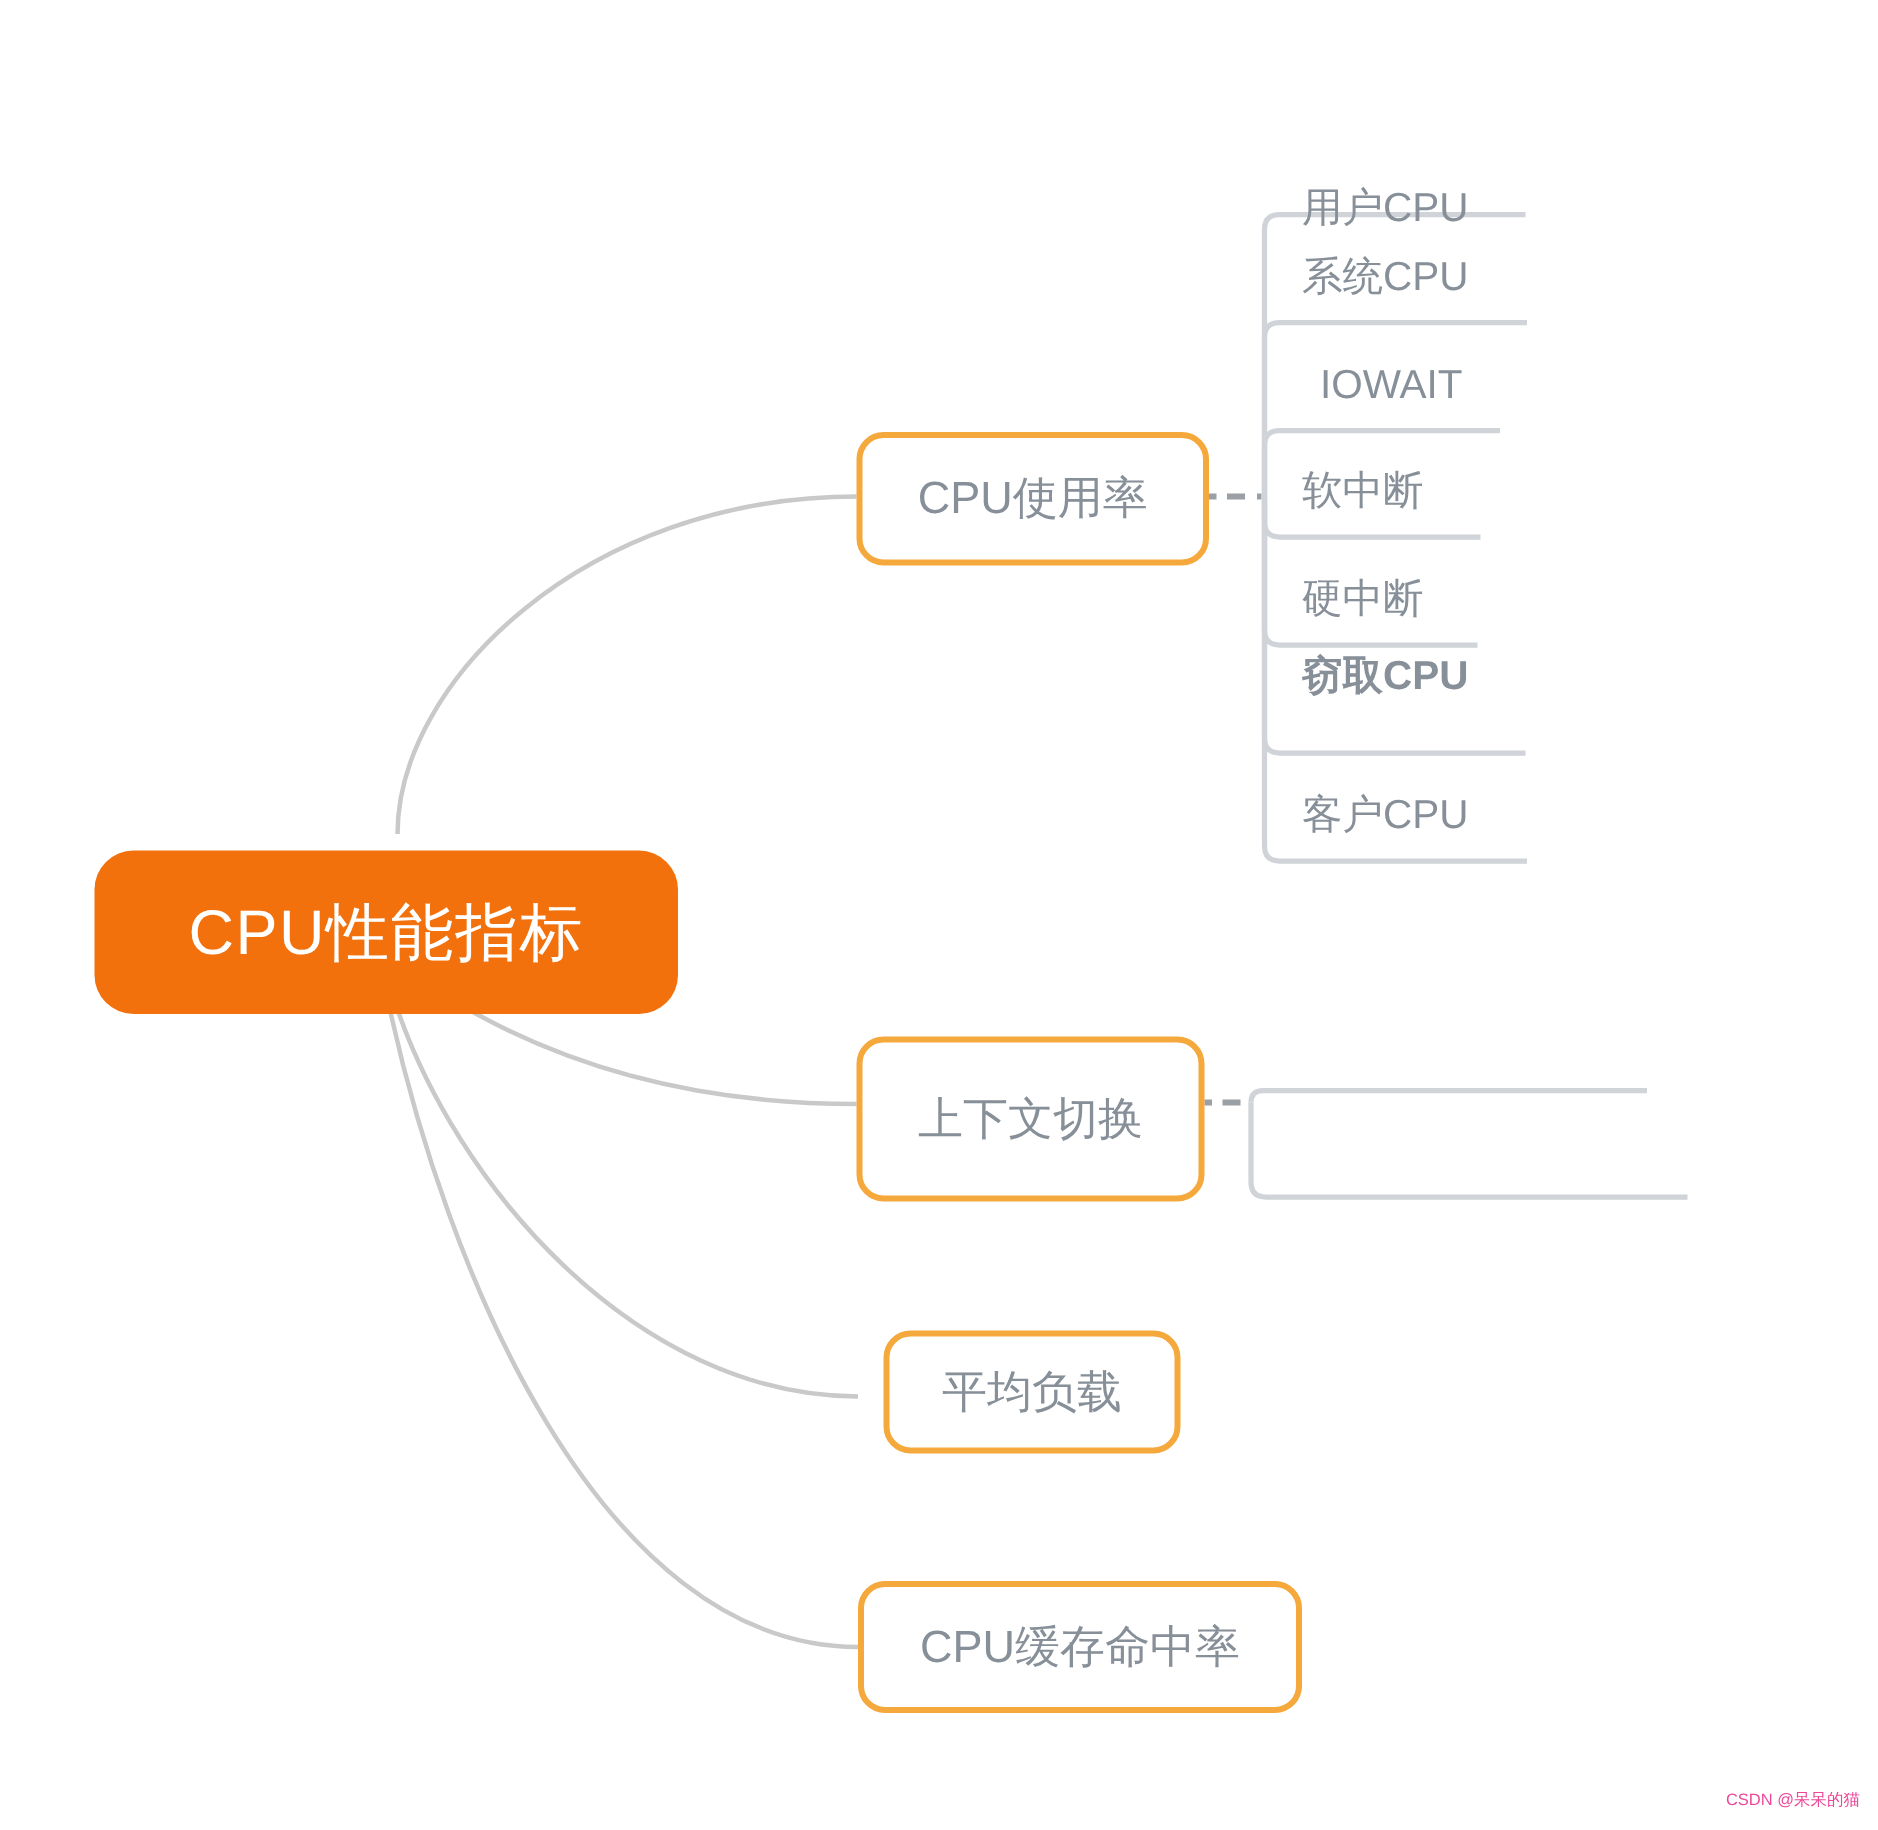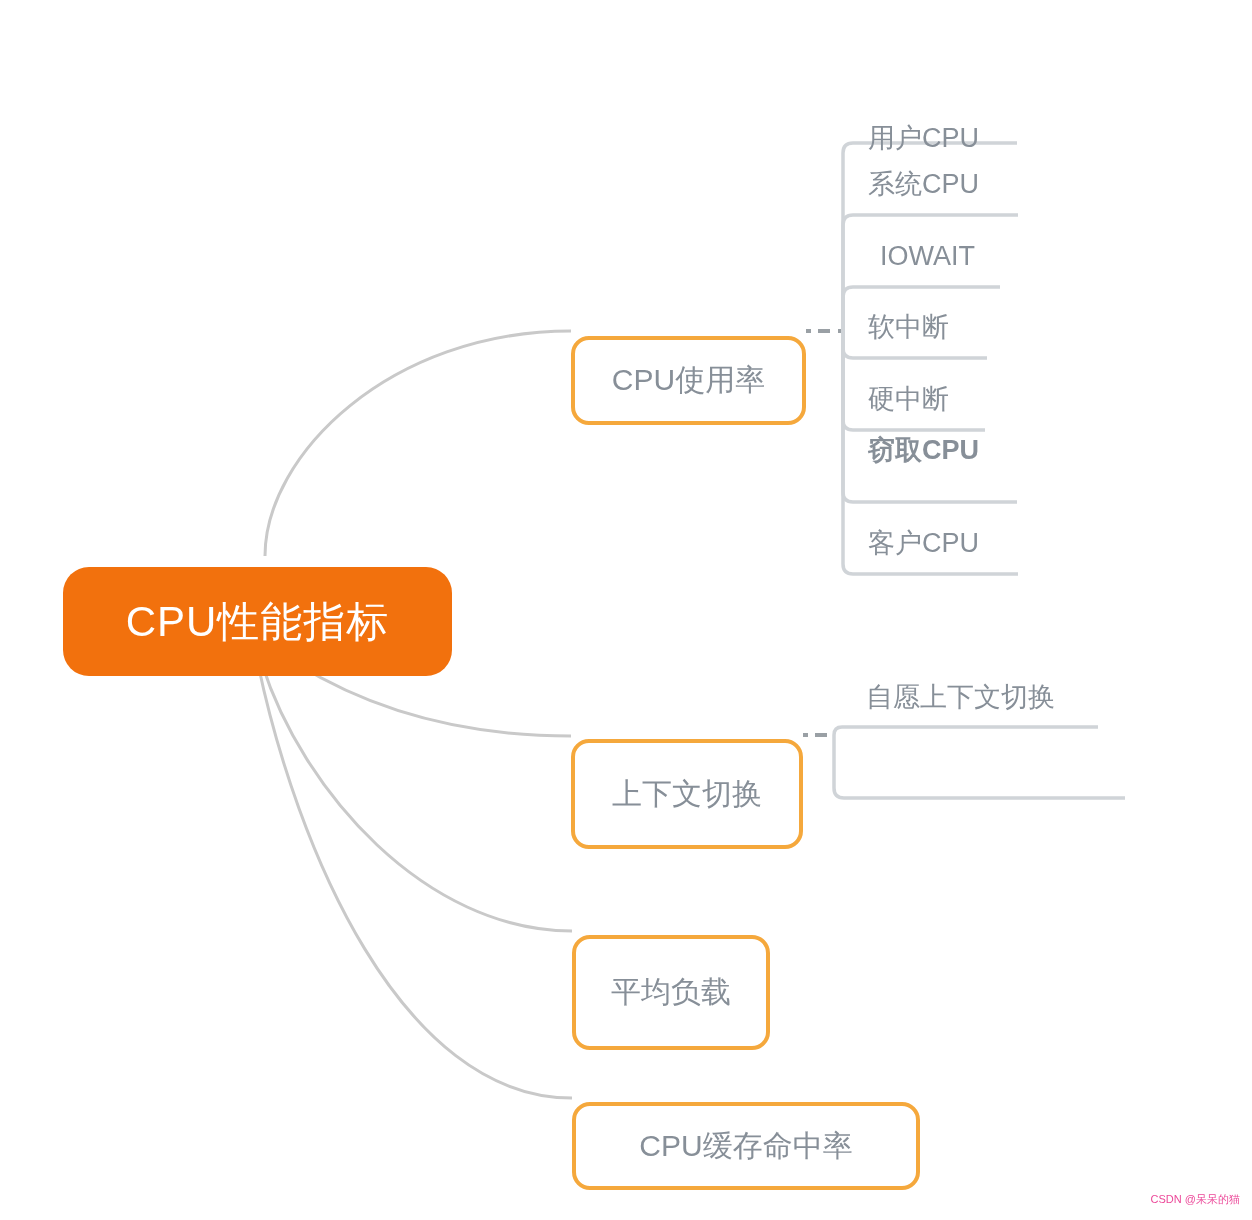--- a/index.html
+++ b/index.html
@@ -59,26 +59,25 @@
     background: #ffffff;
     border: 4px solid #f5a83c;
     border-radius: 18px;
     color: #878f98;
     font-size: 30px;
     display: flex;
     align-items: center;
     justify-content: center;
     box-sizing: border-box;
     cursor: pointer;
-    margin-top: 48px;
   }
   .b0 { left: 571px; top: 288px; width: 235px; height: 89px; }
   .b1 { left: 571px; top: 691px; width: 232px; height: 110px; }
-  .b2 { left: 572px; top: 887px; width: 198px; height: 115px; }
-  .b3 { left: 572px; top: 1054px; width: 348px; height: 88px; }
+  .b2 { left: 589px; top: 887px; width: 198px; height: 82px; }
+  .b3 { left: 572px; top: 1054px; width: 296px; height: 88px; }
   .leaf {
     position: absolute;
     height: 36px;
     line-height: 36px;
     font-size: 27px;
     color: #878f98;
     white-space: nowrap;
     cursor: pointer;
   }
   .g1 { left: 868px; }
@@ -138,17 +137,16 @@
   <div class="branch b3">CPU缓存命中率</div>
 
   <div class="leaf g1 l0">用户CPU</div>
   <div class="leaf g1 l1">系统CPU</div>
   <div class="leaf g1 l2">IOWAIT</div>
   <div class="leaf g1 l3">软中断</div>
   <div class="leaf g1 l4">硬中断</div>
   <div class="leaf g1 l5">窃取CPU</div>
   <div class="leaf g1 l6">客户CPU</div>
 
-  <div class="leaf g2 m0">自愿上下文切换</div>
 
   <div class="watermark">CSDN @呆呆的猫</div>
 
 </div>
 
 </body></html>

